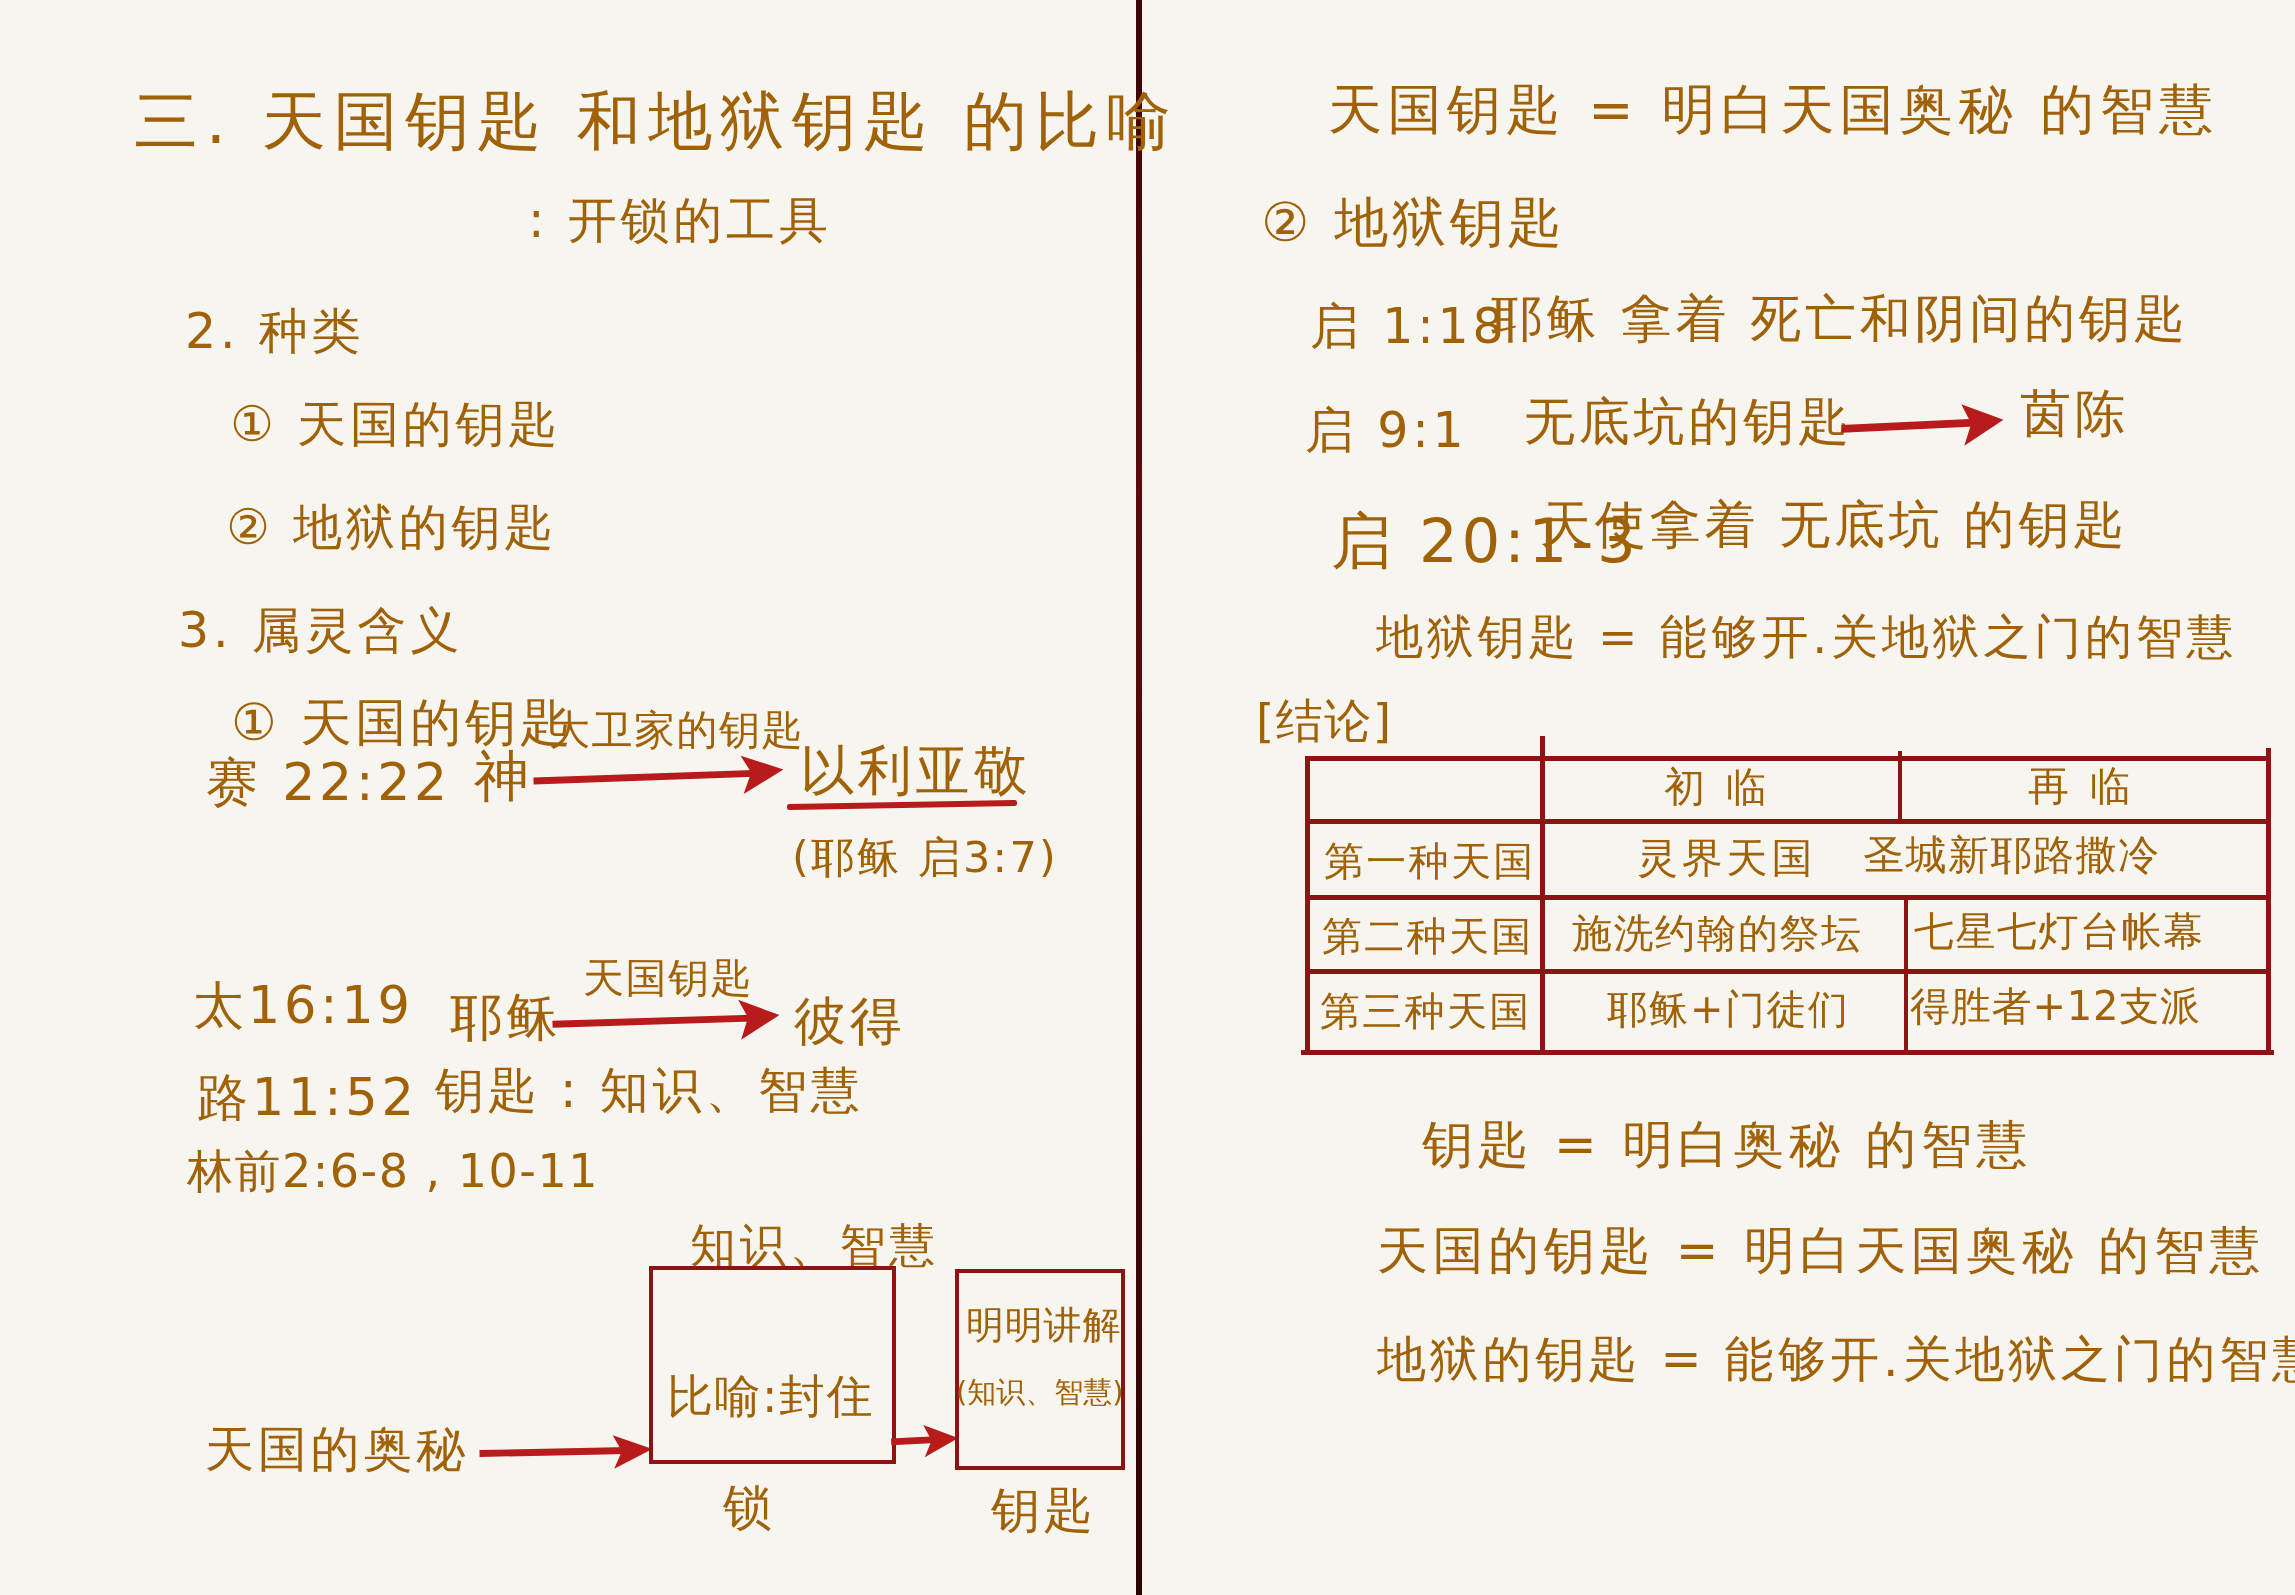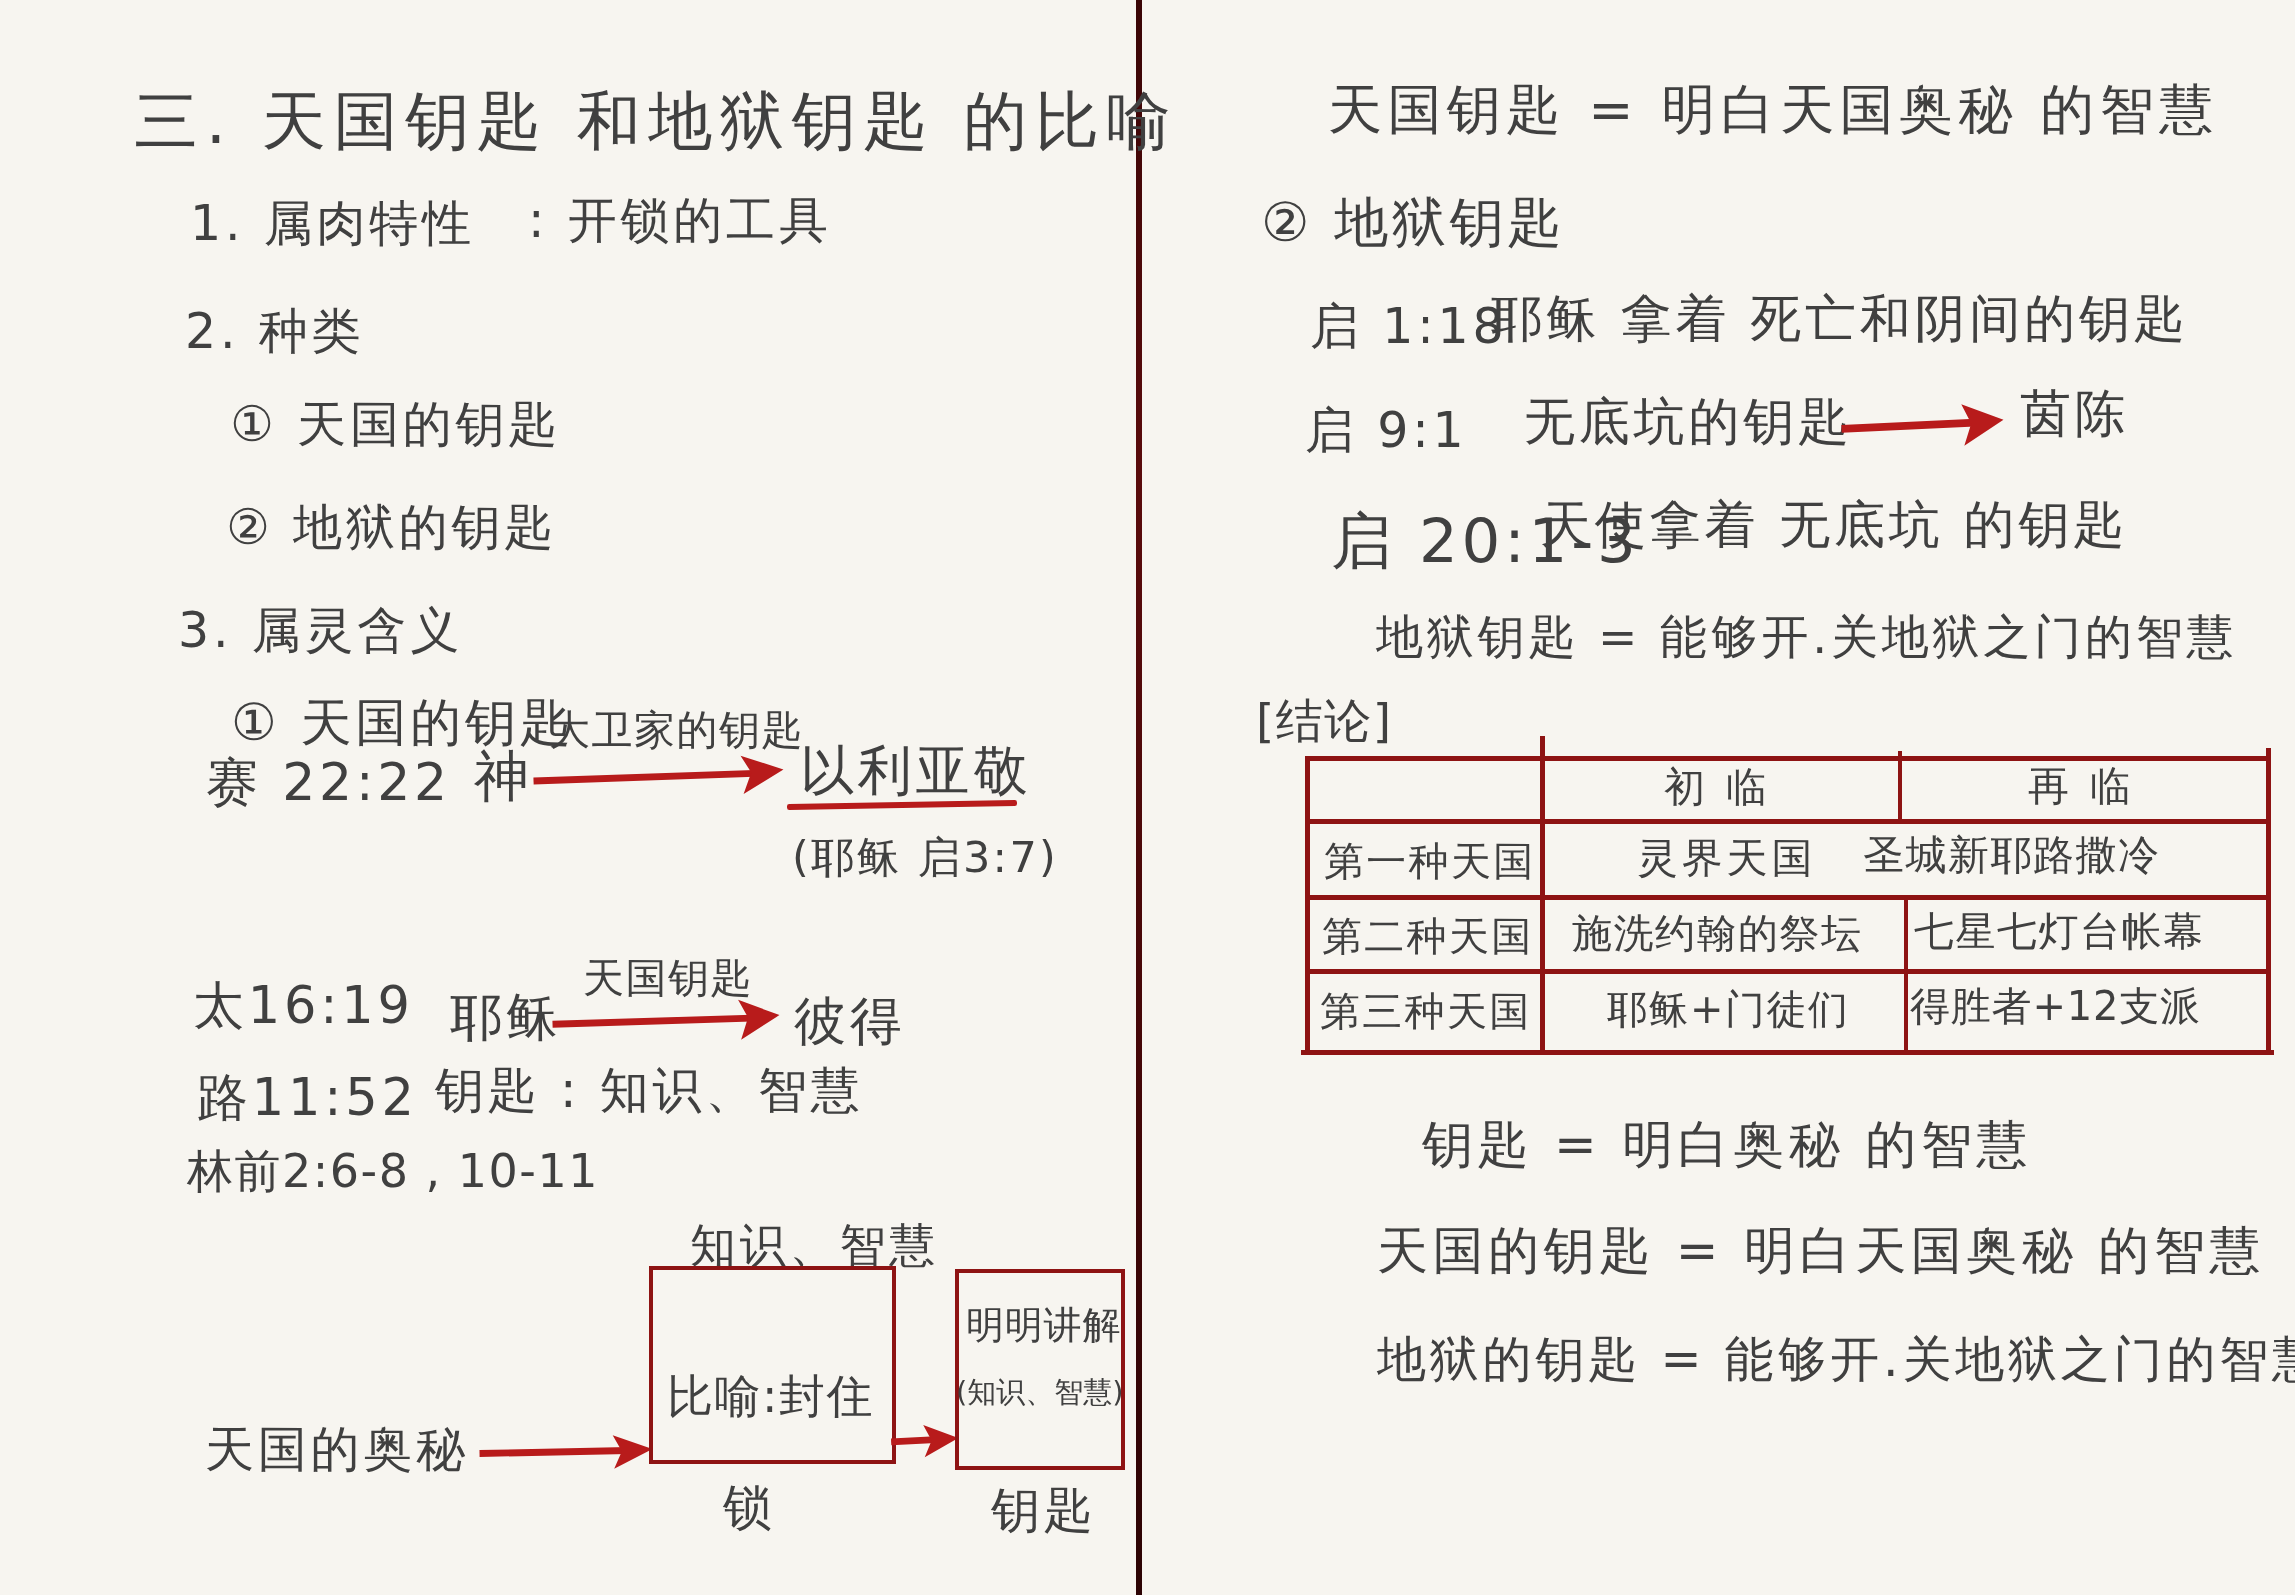--- a/index.html
+++ b/index.html
@@ -8,42 +8,41 @@
     width:2295px;height:1595px;
     background:#f7f5f0;
     overflow:hidden;
     font-family:"DejaVu Sans", sans-serif;
     color:#211d19;
   }
   .t{
     position:absolute;
     white-space:nowrap;
     letter-spacing:3.8px;
-    color:#404040;
+    color:#a16207;
     line-height:1.1;
   }
   .redline{position:absolute;background:#8e1313;}
   .divider{
     position:absolute;
     background:linear-gradient(to bottom,#3a0506,#5a0b0c 30%,#420607 70%,#2c0304);
   }
   .box{position:absolute;border:4.6px solid #8e1313;background:transparent;}
   svg.arrow{position:absolute;overflow:visible;}
   .underline-red{position:absolute;background:#b81b1b;border-radius:2.3px;}
 </style>
 </head>
 <body>
 
 <div id="root">
 
   <div class="divider" style="left:1136px;top:0;width:6.1px;height:1595px;"></div>
 
   <div class="t" style="left:134px;top:86px;font-size:64px;letter-spacing:7.7px;">三. 天国钥匙 和地狱钥匙 的比喻</div>
 
-  <div class="t" style="left:190px;top:197px;font-size:49px;">1. 属肉特性</div>
   <div class="t" style="left:528px;top:194px;font-size:49px;">: 开锁的工具</div>
 
   <div class="t" style="left:185px;top:305px;font-size:49px;">2. 种类</div>
   <div class="t" style="left:230px;top:398px;font-size:49px;">① 天国的钥匙</div>
   <div class="t" style="left:226px;top:501px;font-size:49px;">② 地狱的钥匙</div>
 
   <div class="t" style="left:178px;top:604px;font-size:49px;">3. 属灵含义</div>
   <div class="t" style="left:231px;top:695px;font-size:51px;">① 天国的钥匙</div>
 
   <div class="t" style="left:206px;top:754px;font-size:52px;">赛 22:22</div>

